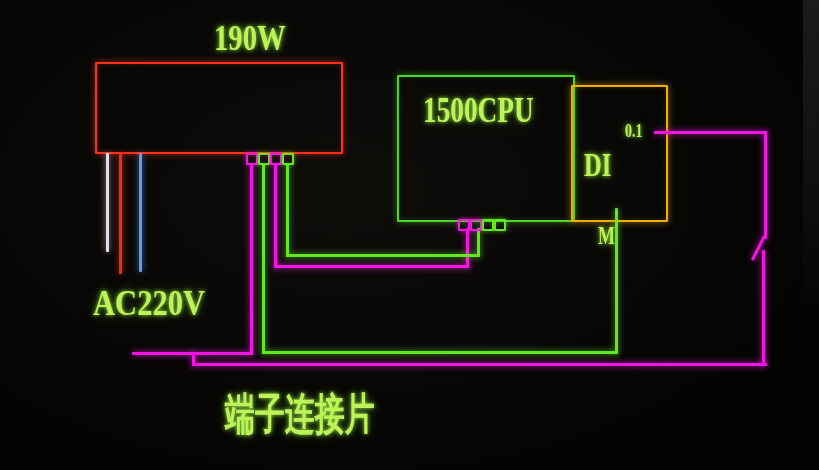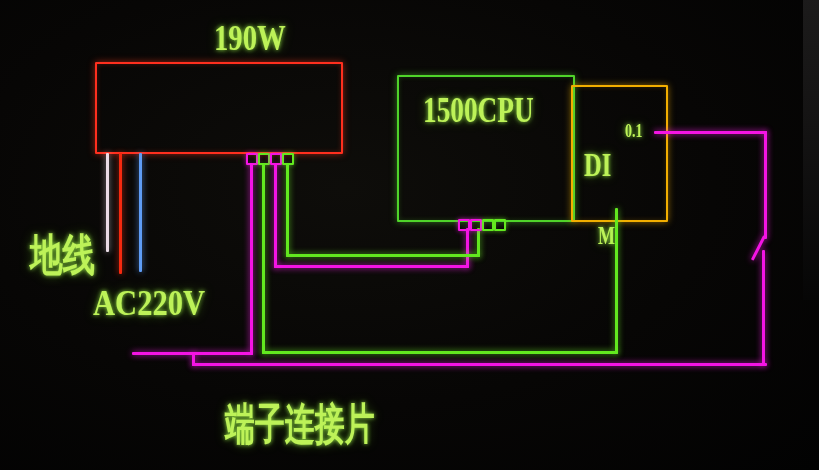--- a/index.html
+++ b/index.html
@@ -93,23 +93,20 @@
 
   <div class="w wm" style="left:132px;top:352px;width:121px;height:3px;"></div>
   <div class="w wm" style="left:192px;top:352px;width:3px;height:14px;"></div>
   <div class="w wm" style="left:192px;top:363px;width:575px;height:3px;"></div>
 
   <div class="w wm" style="left:654px;top:131px;width:113px;height:3px;"></div>
   <div class="w wm" style="left:764px;top:131px;width:3px;height:108px;"></div>
   <div class="w wm" style="left:763px;top:236px;width:3px;height:27px;transform:rotate(27deg);transform-origin:top center;"></div>
   <div class="w wm" style="left:762px;top:250px;width:3px;height:116px;"></div>
 
-  <div class="txt cjk" style="left:30px;top:233px;font-size:44px;">
-    <span class="sx" style="transform:scaleX(.74);">地线</span>
-  </div>
   <div class="txt" style="left:93px;top:285px;font-size:36px;">
     <span class="sx" style="transform:scaleX(.85);">AC220V</span>
   </div>
-  <div class="txt cjk" style="left:189px;top:402px;font-size:44px;padding-left:36px;">
+  <div class="txt cjk" style="left:189px;top:392px;font-size:44px;padding-left:36px;">
     <span class="sx" style="transform:scaleX(.68);">端子连接片</span>
   </div>
 
 </div>
 
 </body></html>

